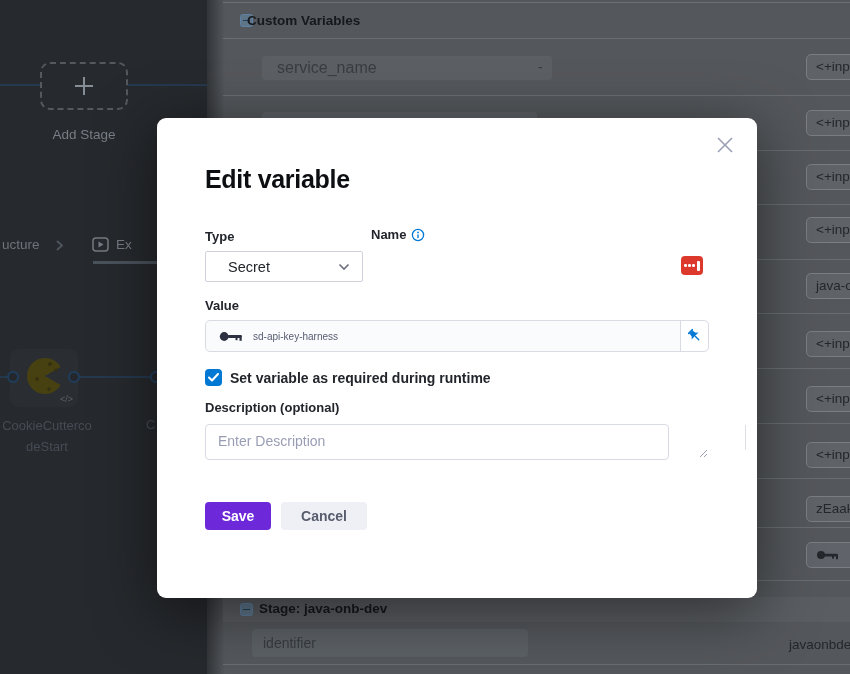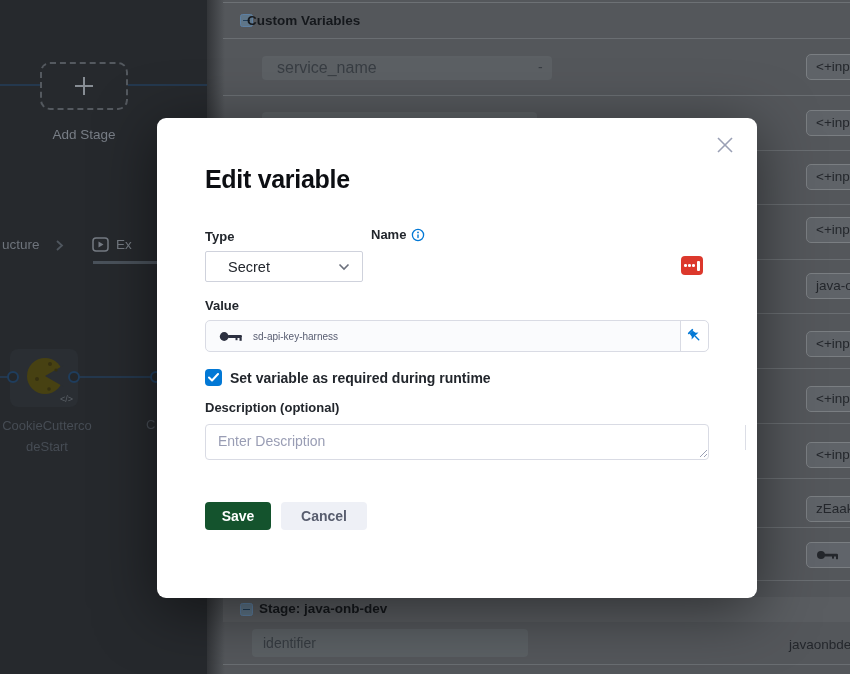--- a/index.html
+++ b/index.html
@@ -44,25 +44,25 @@
   .select .sel-text{font-size:14.5px;color:#22262c;padding-left:14px;flex:1;}
   .name-input{position:absolute;left:214px;top:132px;width:338px;height:31px;box-sizing:border-box;border:1.5px solid #0278d5;border-radius:5px;background:#fff;font-family:"Liberation Sans",sans-serif;font-size:14.5px;color:#22262c;padding:0 34px 0 14px;outline:none;}
   .fixed-chip{position:absolute;left:524px;top:138px;width:22px;height:19px;background:#dc382c;border-radius:4px;display:flex;align-items:center;justify-content:center;gap:1.5px;cursor:pointer;}
   .fixed-chip i{display:block;width:2.6px;height:2.6px;border-radius:50%;background:#fff;}
   .fixed-chip b{display:block;width:2.4px;height:10px;background:#fff;border-radius:1px;margin-left:1px;}
   .value-field{position:absolute;left:48px;top:202px;width:504px;height:32px;box-sizing:border-box;background:#fafbfd;border:1px solid #d9dbe4;border-radius:5px;display:flex;align-items:center;}
   .value-text{font-size:10px;color:#575c70;margin-left:10px;}
   .pin-section{position:absolute;right:0;top:0;width:27px;height:100%;border-left:1px solid #d9dbe4;background:#fff;border-radius:0 5px 5px 0;display:flex;align-items:center;justify-content:center;cursor:pointer;}
   .checkbox{position:absolute;left:48px;top:251px;width:17px;height:17px;background:#0278d5;border-radius:4px;display:flex;align-items:center;justify-content:center;cursor:pointer;}
   .cb-label{position:absolute;left:73px;top:252px;font-size:14px;font-weight:700;color:#22262c;}
-  .desc-area{position:absolute;left:48px;top:306px;width:504px;height:36px;box-sizing:border-box;border:1px solid #d9dbe4;border-radius:4px;resize:none;font-family:"Liberation Sans",sans-serif;font-size:14px;color:#0f172a;padding:8px 20px 6px 12px;outline:none;}
+  .desc-area{position:absolute;left:48px;top:306px;width:464px;height:36px;box-sizing:border-box;border:1px solid #d9dbe4;border-radius:4px;resize:none;font-family:"Liberation Sans",sans-serif;font-size:14px;color:#0f172a;padding:8px 20px 6px 12px;outline:none;}
   .desc-area::placeholder{color:#999db4;}
   .ta-line{position:absolute;left:588px;top:307px;width:1px;height:25px;background:#dcdee6;pointer-events:none;}
   .btn{position:absolute;top:384px;height:28px;border:none;border-radius:4px;font-family:"Liberation Sans",sans-serif;font-size:14px;font-weight:700;cursor:pointer;}
-  .btn-save{left:48px;width:66px;background:#14532d;color:#fff;}
+  .btn-save{left:48px;width:66px;background:#6d28d9;color:#fff;}
   .btn-cancel{left:124px;width:86px;background:#eef0f6;color:#585d6e;}
 </style>
 </head>
 <body>
 
 <div id="screen">
 
   <div>
     <div class="conn" style="left:0;top:84px;width:207px;"></div>
     <div class="add-stage-box">

